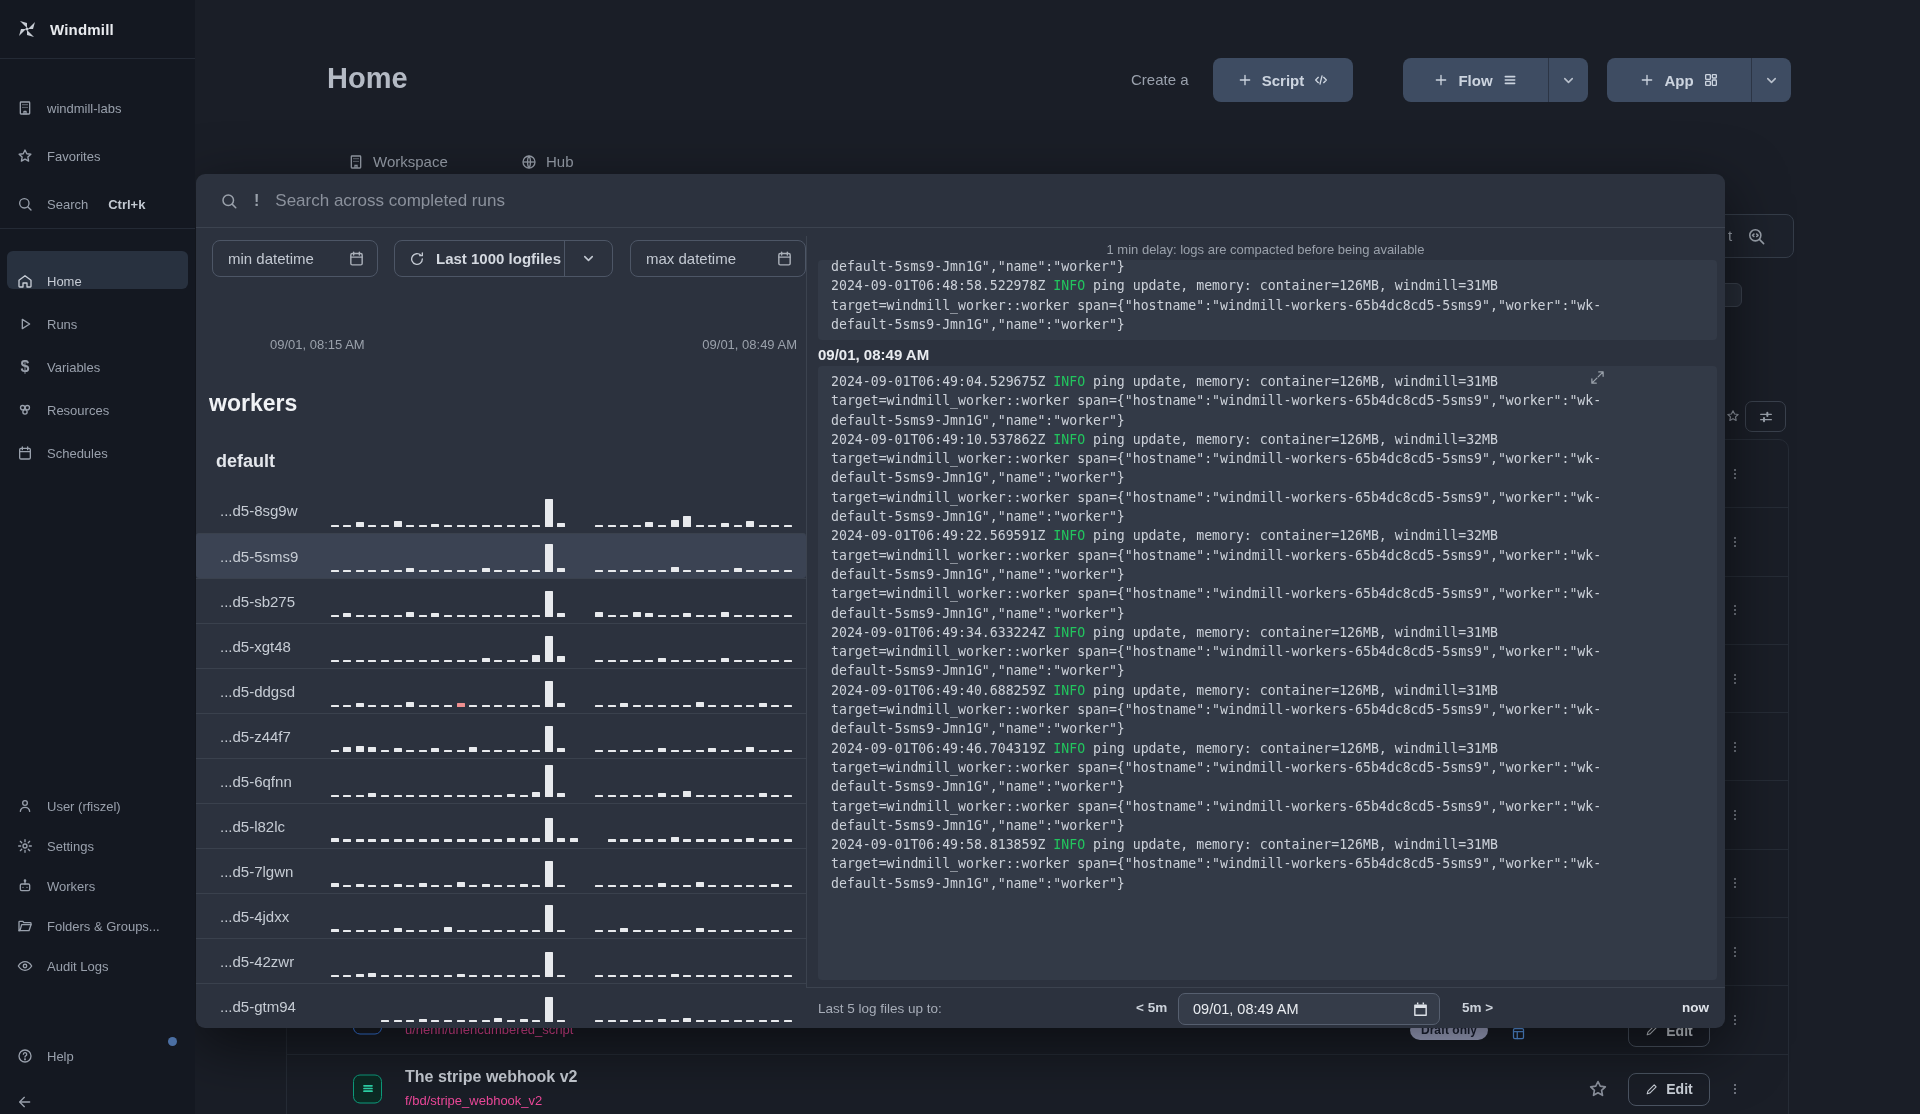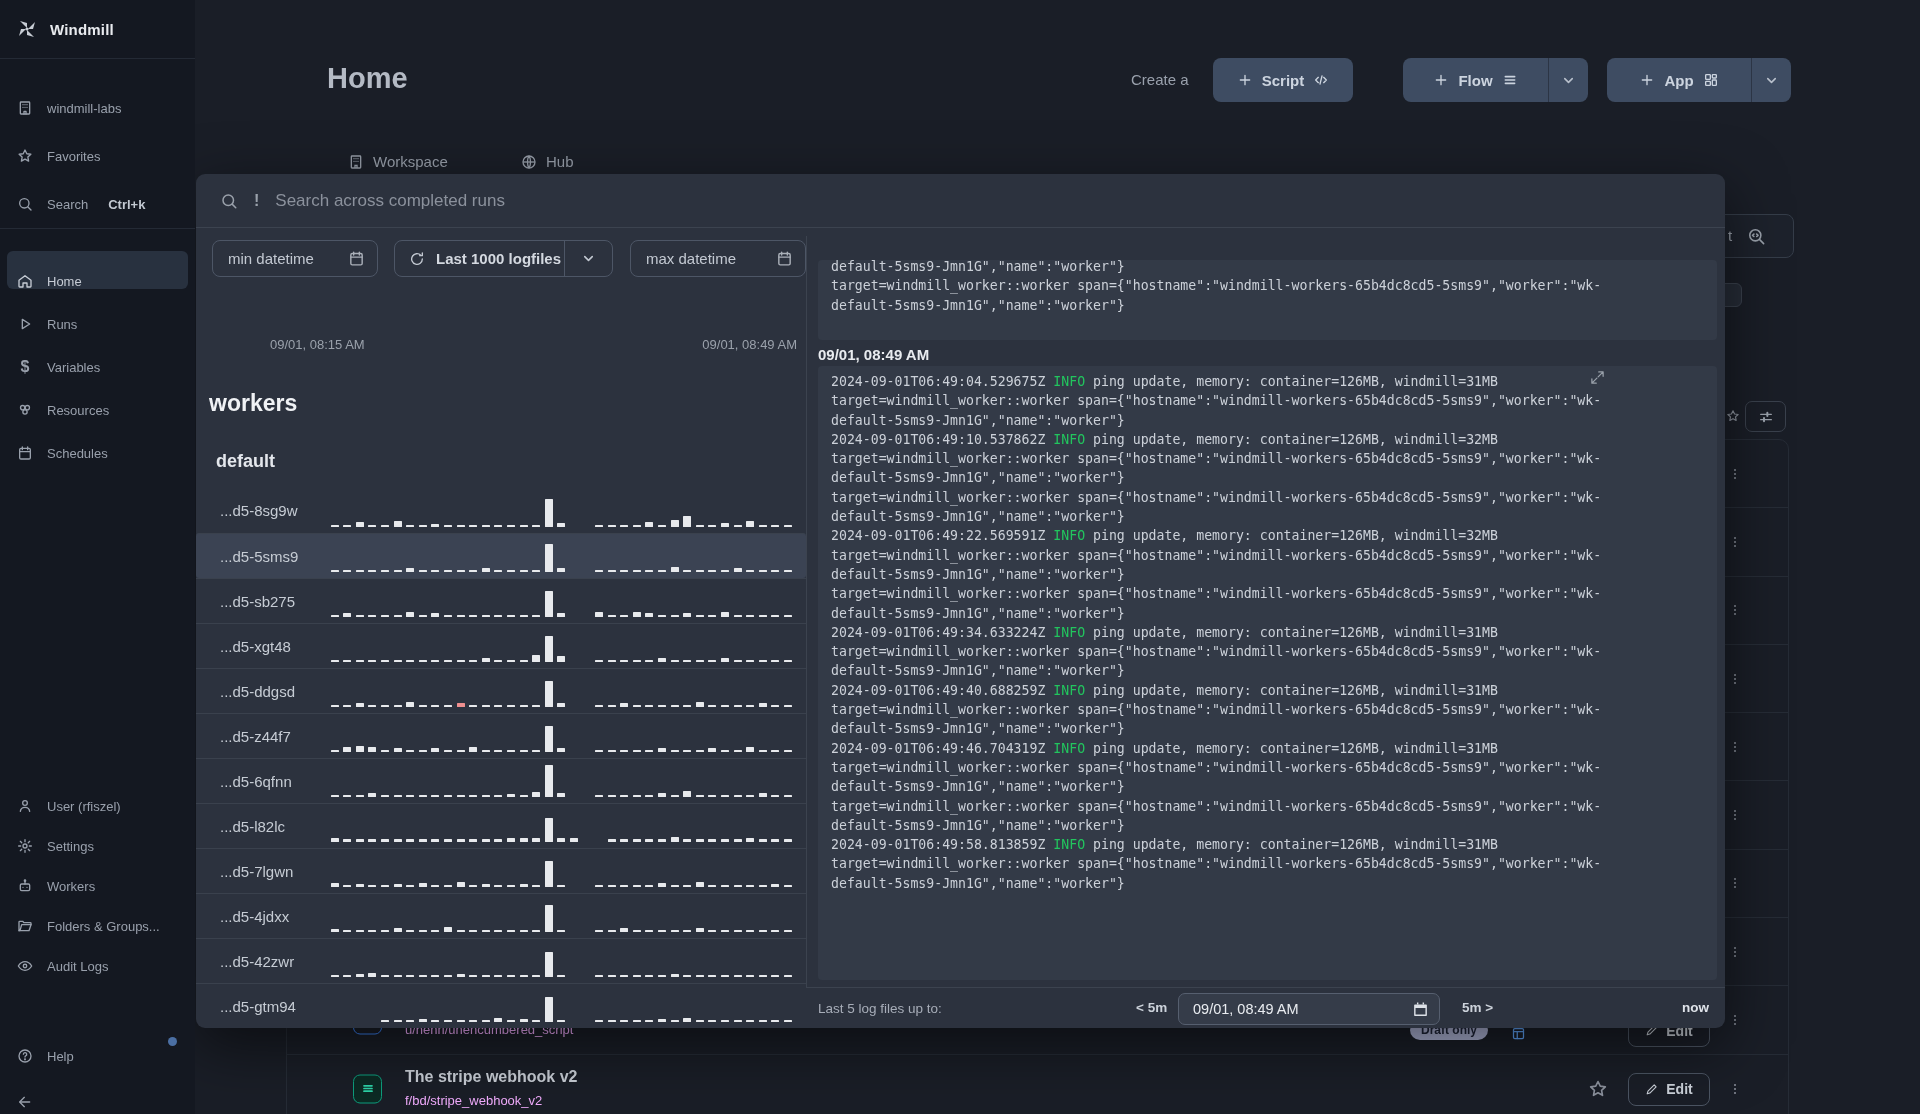--- a/index.html
+++ b/index.html
@@ -42,21 +42,21 @@
   #bg-filter-btn .i { width:16px; height:16px; }
   #bg-list { position:absolute; left:286px; top:439px; width:1503px; border:1px solid #262c36; border-radius:10px; z-index:1; }
   .bg-row { height:68.3px; border-bottom:1px solid #262c36; position:relative; }
   .bg-row:last-child { border-bottom:none; }
   .kebab-btn { position:absolute; right:46px; top:50%; transform:translateY(-50%); width:14px; height:20px; color:#8b919c; cursor:pointer; }
   .row-icon { position:absolute; left:66px; top:50%; transform:translateY(-50%); width:29px; height:29px; border-radius:7px; display:flex; align-items:center; justify-content:center; }
   .icon-script { border:1.5px solid #3b82f6; color:#60a5fa; }
   .icon-flow { border:1.5px solid #0d9f7e; background:#0c2b24; color:#2dd4a8; }
   .row-icon .i { width:16px; height:16px; }
   .row-title { position:absolute; left:118px; top:13px; font-size:16px; font-weight:700; color:#c9ced6; }
-  .row-path { position:absolute; left:118px; font-size:13px; color:#f0abfc; }
+  .row-path { position:absolute; left:118px; font-size:13px; color:#ec4899; }
   .badge { position:absolute; border-radius:11px; background:#aeb4d6; color:#20263a; font-size:12px; font-weight:600; padding:3px 11px; }
   .mini-blue { position:absolute; width:15px; height:15px; color:#60a5fa; }
   .edit-btn { position:absolute; right:78px; width:82px; height:33px; border:1px solid #4b5462; border-radius:8px; display:flex; align-items:center; justify-content:center; gap:8px; color:#ccd2da; font-size:14px; font-weight:600; cursor:pointer; }
   .edit-btn .i { width:13px; height:13px; }
   .star-btn { position:absolute; right:180px; width:20px; height:20px; color:#8b919c; cursor:pointer; }
 
   
   #modal { position:absolute; left:196px; top:174px; width:1529px; height:854px; background:#2c323e; border-radius:9px; box-shadow:0 18px 60px rgba(0,0,0,.55); z-index:10; }
   #m-search-row { position:absolute; left:0; top:0; width:100%; height:54px; display:flex; align-items:center; padding-left:24px; gap:16px; border-bottom:1px solid #3c434f; }
   #m-search-row .i { width:18px; height:18px; color:#9aa1ab; }
@@ -1083,25 +1083,27 @@
           <span class="bar" style="height: 2px;"></span>
           <span class="bar" style="height: 2px;"></span>
           <span class="bar" style="height: 2px;"></span>
           <span class="bar" style="height: 2px;"></span>
           <span class="bar" style="height: 2px;"></span>
         </span>
       </div>
     </div>
 
   <div id="vdiv"></div>
+  <div id="delay-note">1 min delay: logs are compacted before being available</div>
 
   <div id="log-block-1" class="log-block">
       <div class="inner">
         <div>default-5sms9-Jmn1G","name":"worker"}</div>
         <div>
+          <div><span>2024-09-01T06:48:58.522978Z </span><span class="lvl">INFO</span><span> ping update, memory: container=126MB, windmill=31MB</span></div>
           <div>target=windmill_worker::worker span={"hostname":"windmill-workers-65b4dc8cd5-5sms9","worker":"wk-</div>
           <div>default-5sms9-Jmn1G","name":"worker"}</div>
         </div>
       </div>
     </div>
   <div id="log-date-header">09/01, 08:49 AM</div>
   <div id="log-block-2" class="log-block">
       <div class="inner">
         <div>
           <div><span>2024-09-01T06:49:04.529675Z </span><span class="lvl">INFO</span><span> ping update, memory: container=126MB, windmill=31MB</span></div>

